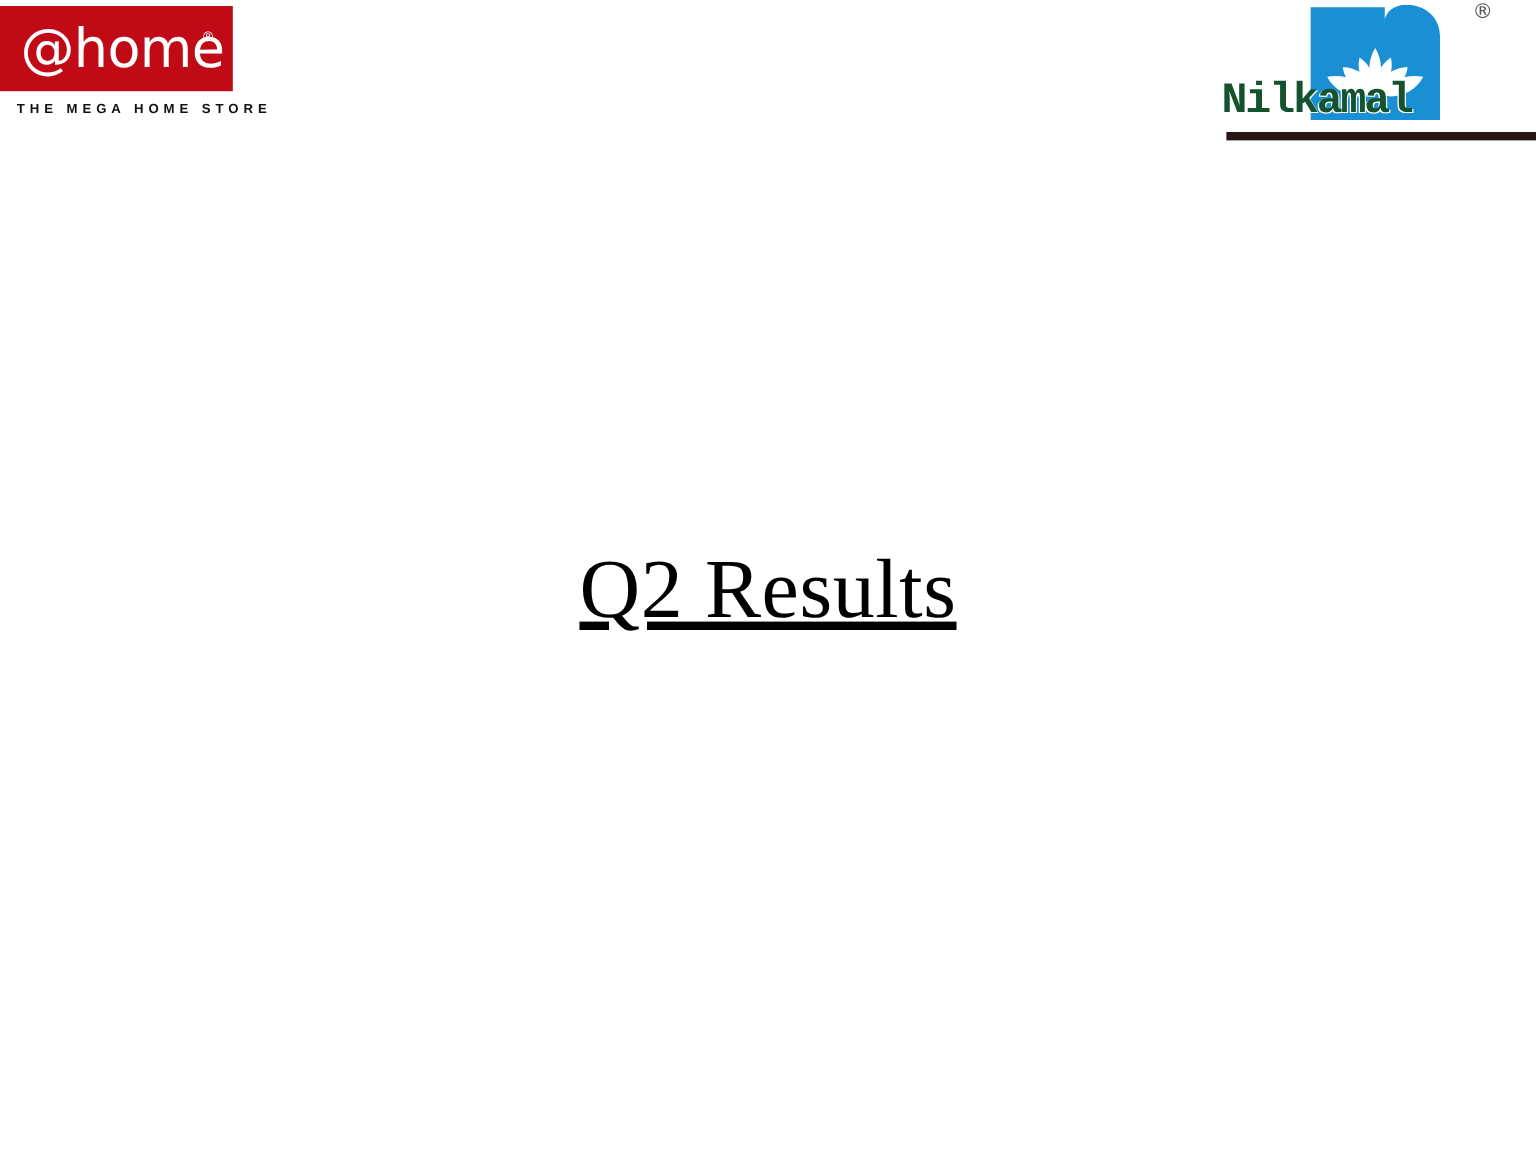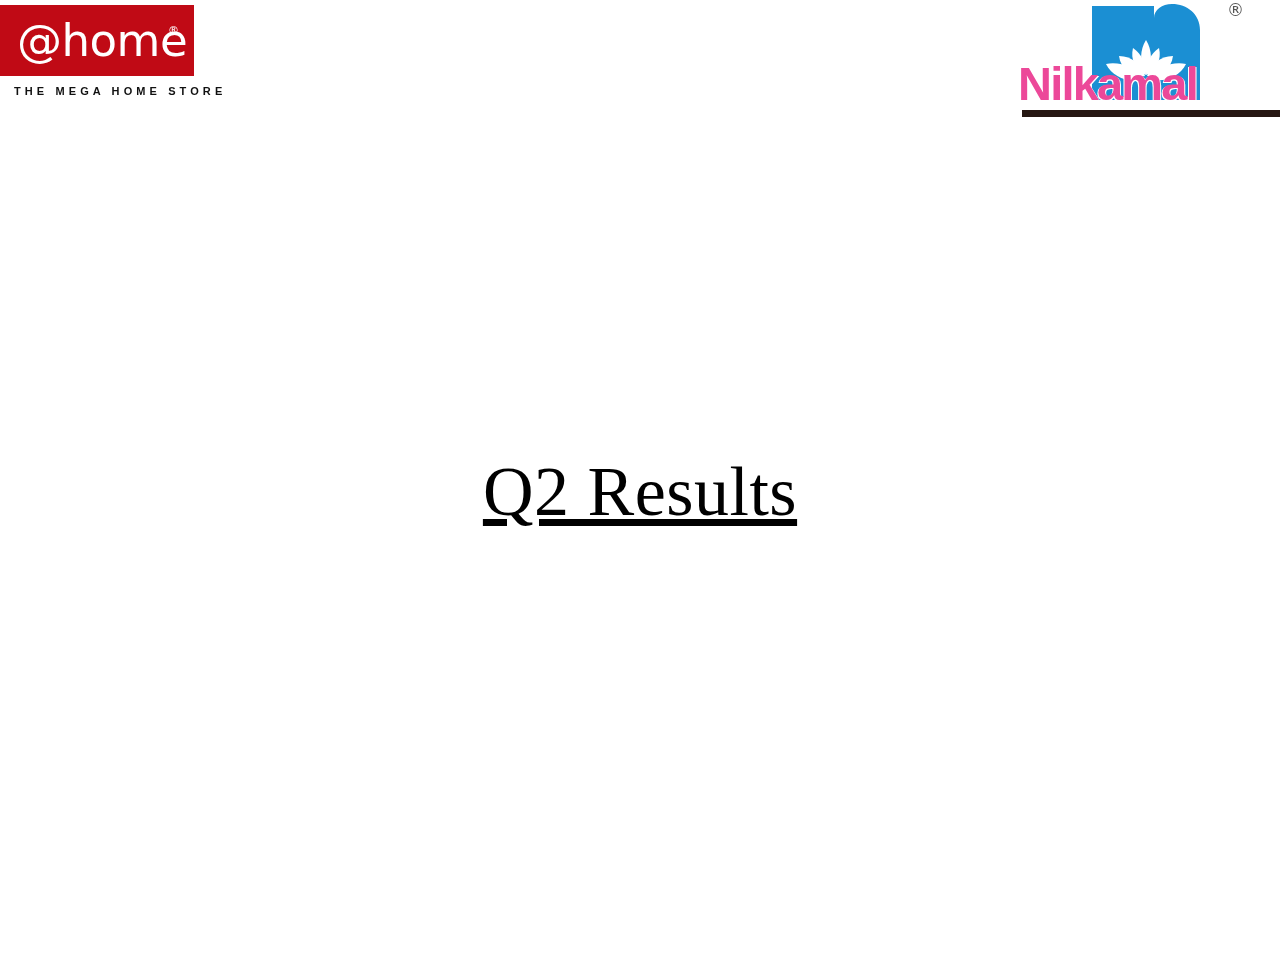--- a/index.html
+++ b/index.html
@@ -93,23 +93,23 @@
     font-size: 17px;
     color: #555555;
     line-height: 1;
   }
   .nk-word {
     position: absolute;
     left: 0px;
     top: 58px;
     width: 262px;
     height: 52px;
-    color: #ec4899;
-    font-family: Liberation Sans, sans-serif;
-    font-size: 47px;
+    color: #14532d;
+    font-family: Liberation Mono, monospace;
+    font-size: 36px;
     font-weight: bold;
     letter-spacing: -1.8px;
     line-height: 52px;
     white-space: nowrap;
     text-shadow: 1px 1px 0 #ffffff, -1px 1px 0 #ffffff;
   }
   .nk-bar {
     position: absolute;
     left: 4px;
     top: 110px;

